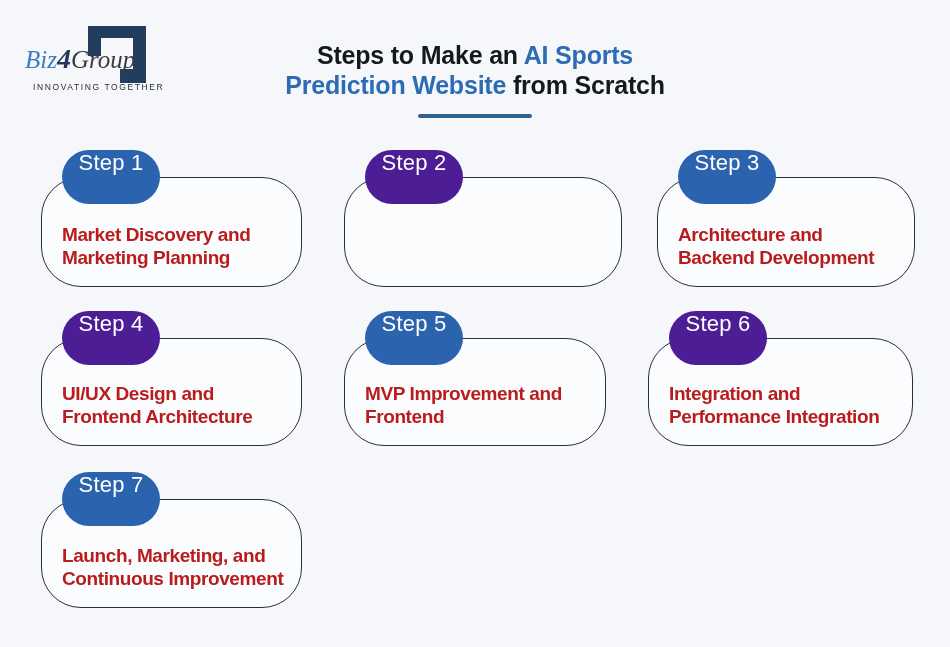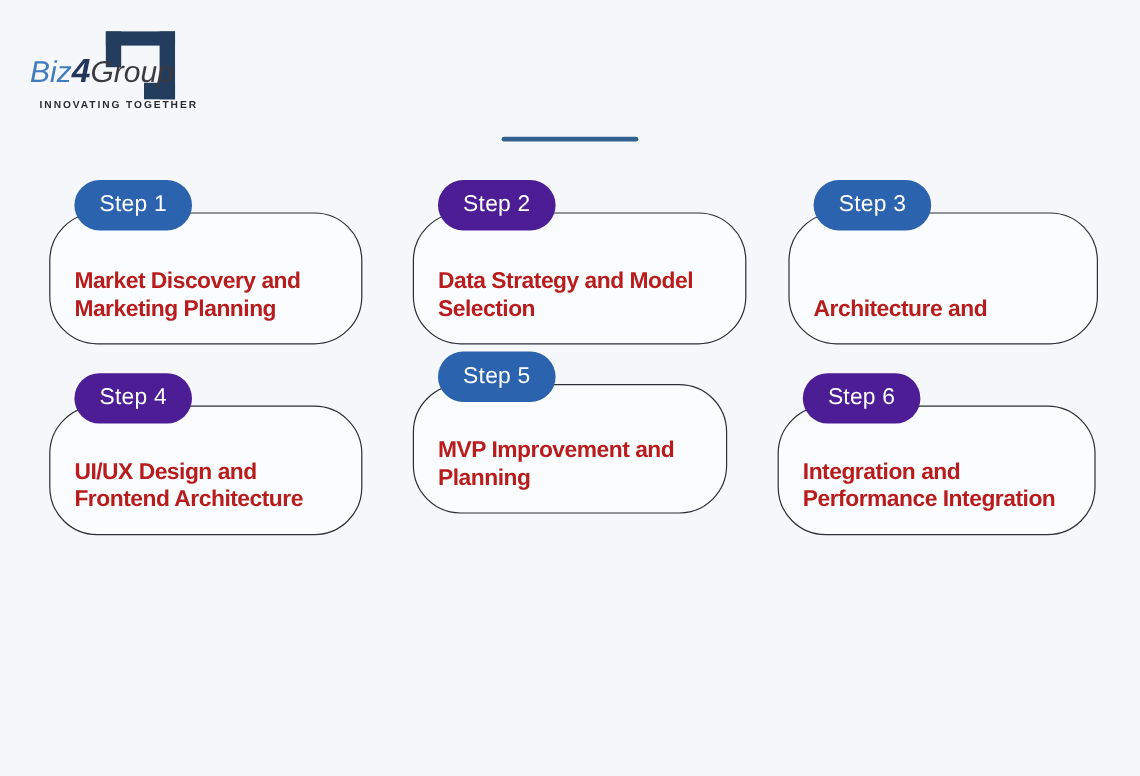--- a/index.html
+++ b/index.html
@@ -10,32 +10,32 @@
     background: #f6f7fa;
     font-family: "Liberation Sans", sans-serif;
     overflow: hidden;
   }
 
   
   .logo { position: absolute; left: 25px; top: 16px; width: 150px; height: 80px; }
   .logo-mark { position: absolute; left: 63px; top: 10px; }
   .logo-text {
     position: absolute; left: 0; top: 28px;
-    font-family: Liberation Sans, sans-serif;
+    font-family: Liberation Serif, serif;
     font-style: italic;
     font-size: 25px;
     white-space: nowrap;
     line-height: 30px;
   }
   .logo-text .lb { color: #3f7cc0; }
   .logo-text .l4 { color: #24365c; font-weight: bold; font-size: 28px; }
   .logo-text .lg { color: #3a3a40; }
   .logo-tagline {
     position: absolute; left: 8px; top: 66px;
-    font-size: 8.5px; font-weight: bold; letter-spacing: 1.6px;
+    font-size: 8.5px; font-weight: normal; letter-spacing: 1.6px;
     color: #2b2b33; white-space: nowrap;
   }
 
   
   .title {
     position: absolute; left: 0; right: 0; top: 40px;
     margin: 0;
     text-align: center;
     font-size: 25px;
     font-weight: bold;
@@ -57,31 +57,31 @@
     position: absolute;
     background: #fbfcfe;
     border: 1.5px solid #2b2f36;
     border-radius: 40px;
     box-sizing: border-box;
   }
   .c1 { left: 41px;  top: 177px; width: 261px; height: 110px; }
   .c2 { left: 344px; top: 177px; width: 278px; height: 110px; }
   .c3 { left: 657px; top: 177px; width: 258px; height: 110px; }
   .c4 { left: 41px;  top: 338px; width: 261px; height: 108px; padding-left: 44px; }
-  .c5 { left: 344px; top: 320px; width: 262px; height: 108px; }
+  .c5 { left: 344px; top: 338px; width: 262px; height: 108px; }
   .c6 { left: 648px; top: 338px; width: 265px; height: 108px; }
   .c7 { left: 41px;  top: 499px; width: 261px; height: 109px; }
 
   .pill {
     position: absolute; left: 20px; top: -28px;
-    min-width: 98px; height: 42px;
+    min-width: 98px; height: 54px;
     border-radius: 27px;
-    display: flex; align-items: center; justify-content: center;
+    display: flex; align-items: flex-start; justify-content: center;
     color: #ffffff;
-    font-size: 19px;
+    font-size: 22px;
     letter-spacing: 0.2px;
     box-sizing: border-box;
     padding: 0 14px;
   }
   .pill.dark  { background: #2b63ae; }
   .pill.light { background: #4c1d95; }
 
   .card-text {
     position: absolute; left: 20px; bottom: 17px;
     font-size: 19px; font-weight: bold;
@@ -100,75 +100,85 @@
     <svg class="logo-mark" width="58" height="57" viewBox="0 0 58 57" xmlns="http://www.w3.org/2000/svg">
       <rect x="0" y="0" width="58" height="12" fill="#233d5f"></rect>
       <rect x="0" y="0" width="13" height="30" fill="#233d5f"></rect>
       <rect x="45" y="0" width="13" height="57" fill="#233d5f"></rect>
       <rect x="32" y="43" width="26" height="14" fill="#233d5f"></rect>
     </svg>
     <div class="logo-text"><span class="lb">Biz</span><span class="l4">4</span><span class="lg">Group</span></div>
     <div class="logo-tagline">INNOVATING TOGETHER</div>
   </header>
 
+  <h1 class="title">
+    <div><span>Steps to Make an </span><span class="blue">AI Sports</span></div>
+    <div><span class="blue">Prediction Website</span><span> from Scratch</span></div>
+  </h1>
   <div class="title-underline"></div>
 
   <section class="card c1">
     <div class="pill dark">
         <span>Step 1</span>
       </div>
     <div class="card-text">
       <div>Market Discovery and</div>
       <div>Marketing Planning</div>
     </div>
   </section>
 
   <section class="card c2">
     <div class="pill light">
         <span>Step 2</span>
       </div>
-    <div class="card-text">
-      <div>Data Strategy and Model</div>
-      <div>Selection</div>
-    </div>
   </section>
 
   <section class="card c3">
     <div class="pill dark">
         <span>Step 3</span>
       </div>
     <div class="card-text">
       <div>Architecture and</div>
+      <div>Backend Development</div>
     </div>
   </section>
 
   <section class="card c4">
     <div class="pill light">
         <span>Step 4</span>
       </div>
     <div class="card-text">
       <div>UI/UX Design and</div>
       <div>Frontend Architecture</div>
     </div>
   </section>
 
   <section class="card c5">
     <div class="pill dark">
         <span>Step 5</span>
       </div>
     <div class="card-text">
       <div>MVP Improvement and</div>
-      <div>Planning</div>
+      <div>Frontend</div>
     </div>
   </section>
 
   <section class="card c6">
     <div class="pill light">
         <span>Step 6</span>
       </div>
     <div class="card-text">
       <div>Integration and</div>
       <div>Performance Integration</div>
     </div>
   </section>
 
+  <section class="card c7">
+    <div class="pill dark">
+        <span>Step 7</span>
+      </div>
+    <div class="card-text">
+      <div>Launch, Marketing, and</div>
+      <div>Continuous Improvement</div>
+    </div>
+  </section>
 
 </div>
 
 </body></html>

